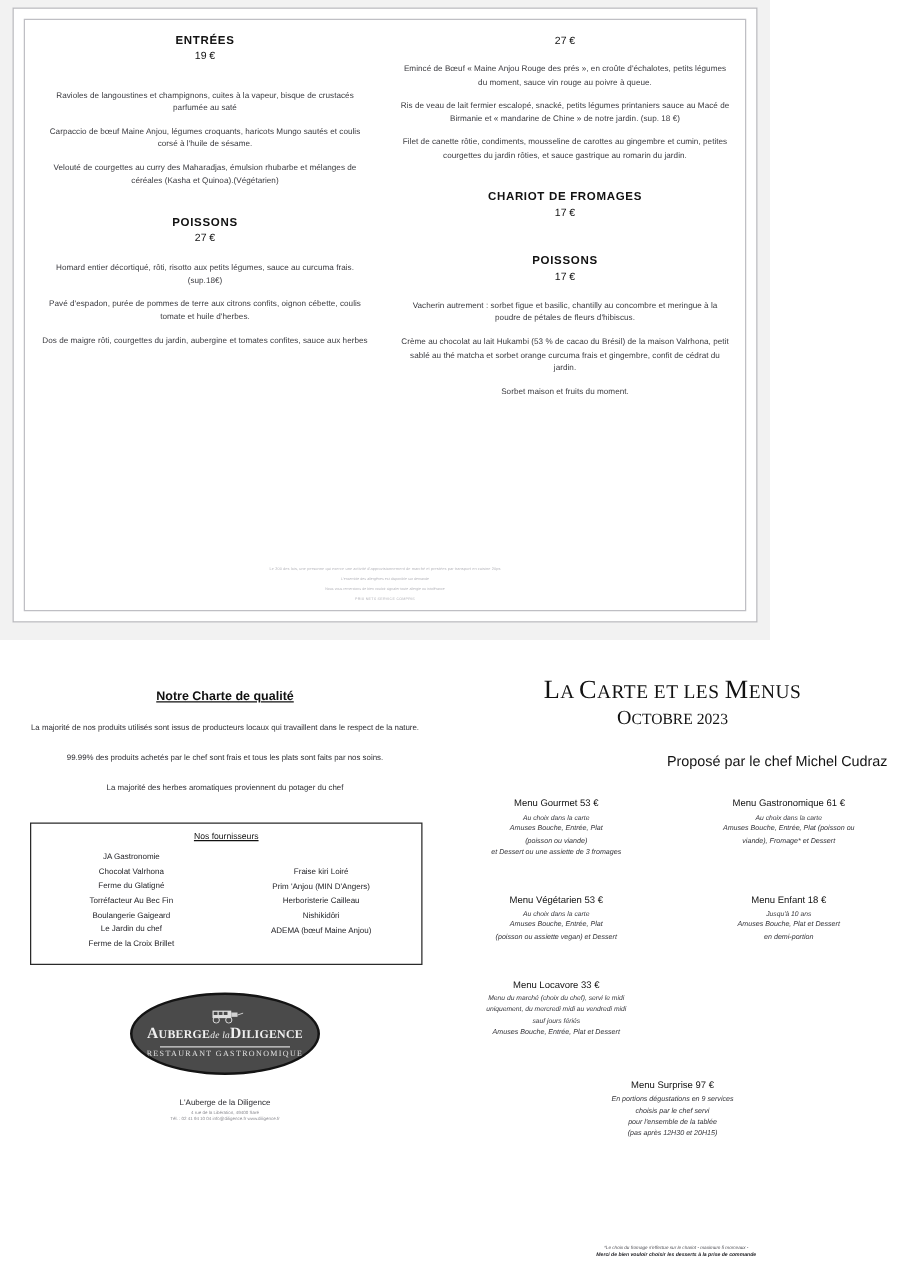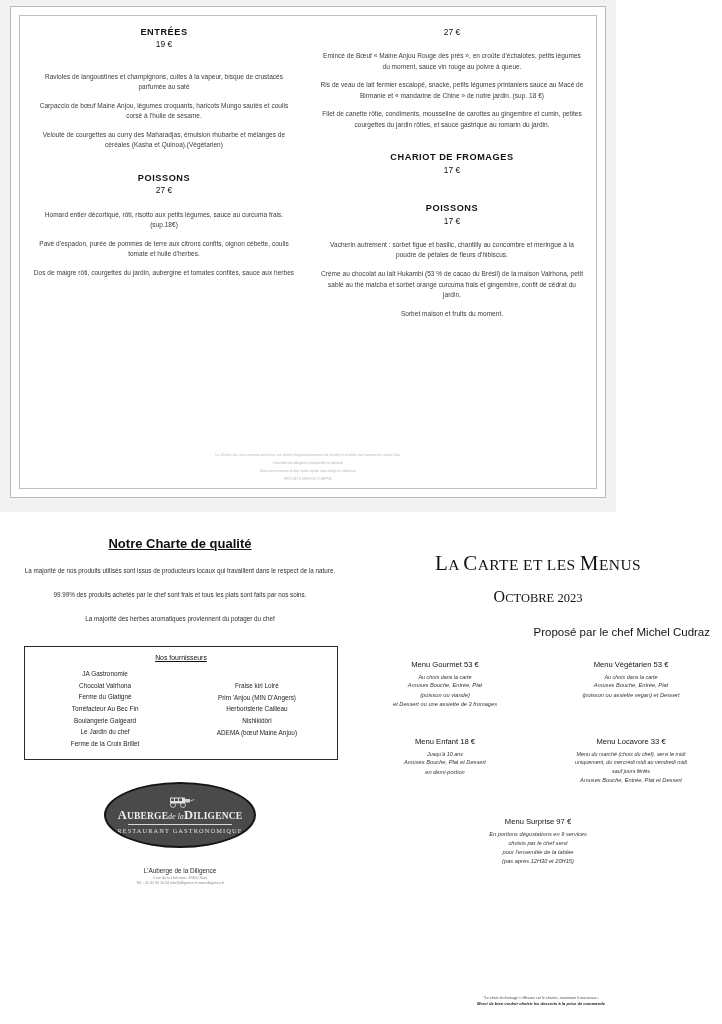--- a/index.html
+++ b/index.html
@@ -102,25 +102,25 @@
     position:relative;
   }
   .p2-right{
     flex:1;box-sizing:border-box;
     padding:22px 12px 0 6px;
     position:relative;
   }
 
   .charte-title{
     text-align:center;
-    font-size:13px;
+    font-size:10px;
     font-weight:700;
     text-decoration:underline;
     color:#101010;
-    margin:0 0 14px 0;
+    margin:16px 0 14px 0;
   }
   .charte-p{
     text-align:center;
     font-size:6.3px;
     line-height:1.75;
     color:#2f2f34;
     margin:0 0 13px 0;
   }
 
   .fourn-box{
@@ -198,21 +198,21 @@
   }
   .addr-name{font-size:6.4px;color:#2b2b30;line-height:1.6;}
   .addr-line{font-size:3.6px;color:#8b8b91;line-height:1.55;}
 
   .menus-title{
     text-align:center;
     font-family:"Liberation Serif", serif;
     font-size:21px;
     letter-spacing:.4px;
     color:#121212;
-    margin:12px;
+    margin:0;
     line-height:1.12;
     font-weight:400;
   }
   .menus-title .small-caps{font-size:15.5px;}
   .menus-sub{
     text-align:center;
     font-family:"Liberation Serif", serif;
     font-size:16px;
     color:#121212;
     margin:2px 0 0 0;
@@ -418,20 +418,26 @@
       <div class="menu-grid">
 
         <div class="menu-card">
           <div class="menu-name">Menu  Gourmet  53 €</div>
           <div class="menu-line tiny">Au choix dans la carte</div>
           <div class="menu-line">Amuses Bouche, Entrée, Plat</div>
           <div class="menu-line">(poisson ou viande)</div>
           <div class="menu-line">et Dessert ou une assiette de 3 fromages</div>
         </div>
 
+        <div class="menu-card">
+          <div class="menu-name">Menu Gastronomique 61 €</div>
+          <div class="menu-line tiny">Au choix dans la carte</div>
+          <div class="menu-line">Amuses Bouche, Entrée, Plat (poisson ou</div>
+          <div class="menu-line">viande), Fromage* et Dessert</div>
+        </div>
 
 
         <div class="menu-card">
           <div class="menu-name">Menu Végétarien  53 €</div>
           <div class="menu-line tiny">Au choix dans la carte</div>
           <div class="menu-line">Amuses Bouche, Entrée, Plat</div>
           <div class="menu-line">(poisson ou assiette vegan) et Dessert</div>
         </div>
 
         <div class="menu-card">

